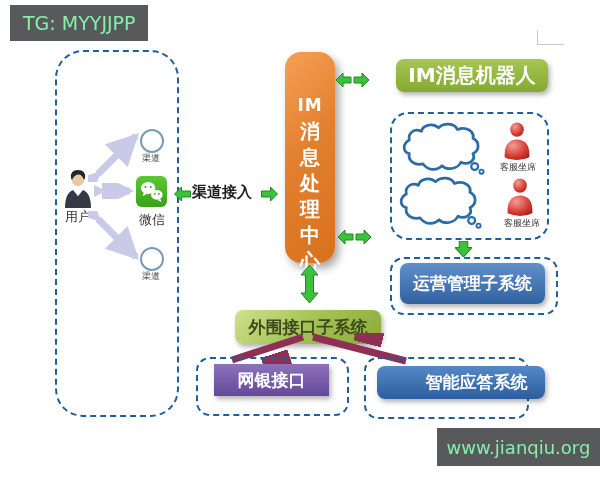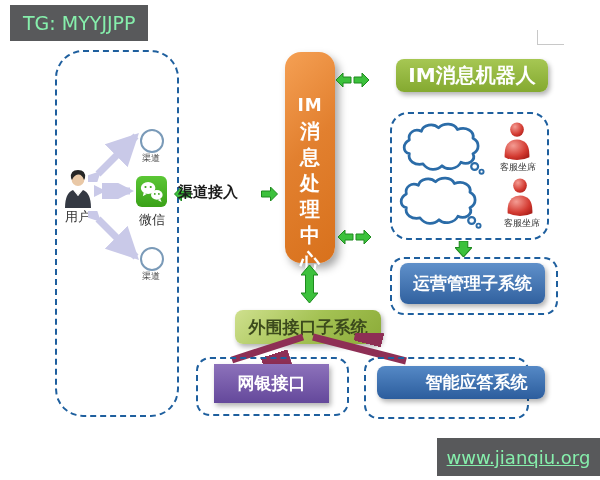--- a/index.html
+++ b/index.html
@@ -5,21 +5,21 @@
   html,body{margin:0;padding:0;background:#fff;}
   .stage{
     position:relative;width:600px;height:480px;background:#ffffff;overflow:hidden;
     font-family:"DejaVu Sans","Liberation Sans",sans-serif;
   }
   .abs{position:absolute;}
 
   
   .banner{background:#58595b;color:#86efac;display:flex;align-items:center;}
   .banner-tl{left:10px;top:5px;width:125px;height:36px;font-size:19px;padding-left:13px;}
-  .banner-br{left:437px;top:438px;width:163px;height:38px;font-size:18px;justify-content:center;text-decoration:underline;}
+  .banner-br{left:437px;top:428px;width:163px;height:38px;font-size:18px;justify-content:center;}
 
   
   .dashed{border:2px dashed #1e5f9e;background:transparent;}
   .left-panel{left:55px;top:50px;width:120px;height:363px;border-radius:28px;}
   .clouds-panel{left:390px;top:112px;width:155px;height:124px;border-radius:18px;}
   .ops-panel{left:390px;top:257px;width:164px;height:54px;border-radius:14px;}
   .bank-panel{left:196px;top:357px;width:149px;height:55px;border-radius:14px;}
   .answer-panel{left:364px;top:357px;width:161px;height:58px;border-radius:14px;}
 
   
@@ -35,34 +35,34 @@
 
   
   .solid-box{display:flex;align-items:center;justify-content:center;font-weight:bold;
     box-shadow:2px 3px 5px rgba(0,0,0,0.30);}
   .robot-box{left:396px;top:59px;width:152px;height:33px;border-radius:8px;font-size:20px;color:#fff;
     background:linear-gradient(180deg,#a6c753 0%,#84a930 100%);}
   .ops-box{left:400px;top:263px;width:145px;height:41px;border-radius:8px;font-size:17px;color:#fff;
     background:linear-gradient(180deg,#5f90ca 0%,#31619f 100%);}
   .peripheral-box{left:235px;top:302px;width:146px;height:34px;border-radius:8px;font-size:17px;color:#3c4a1c;
     background:linear-gradient(135deg,#cfe08e 0%,#a4c254 50%,#8bab38 100%);margin-top:8px;}
-  .bank-box{left:214px;top:364px;width:115px;height:39px;border-radius:0;font-size:17px;color:#fff;
+  .bank-box{left:214px;top:364px;width:115px;height:32px;border-radius:0;font-size:17px;color:#fff;
     background:linear-gradient(180deg,#8d72bb 0%,#64489b 100%);}
   .answer-box{left:377px;top:366px;width:137px;height:33px;border-radius:8px;font-size:17px;color:#fff;
     background:linear-gradient(180deg,#5589c6 0%,#2c5d9d 100%);padding-left:31px;}
 
   
   .channel-circle{width:20px;height:20px;border:2px solid #7a9ab8;border-radius:50%;background:#fff;}
   .circle-top{left:140px;top:129px;}
   .circle-bottom{left:140px;top:247px;}
   .small-label{font-size:9px;color:#444;width:30px;text-align:center;}
   .mid-label{font-size:13px;color:#333;width:34px;text-align:center;}
   .wechat-wrap{left:136px;top:176px;width:31px;height:31px;}
 
-  .connector-label{left:178px;top:183px;font-size:15px;font-weight:bold;color:#1c1c1c;}
+  .connector-label{left:192px;top:183px;font-size:15px;font-weight:bold;color:#1c1c1c;}
 
   .agent-label{font-size:9px;color:#333;width:52px;text-align:center;}
 
   .corner-artifact{left:537px;top:30px;width:26px;height:14px;
     border-left:1px solid #c8c8c8;border-bottom:1px solid #c8c8c8;}
 </style>
 </head>
 <body>
 
 <div class="stage">

